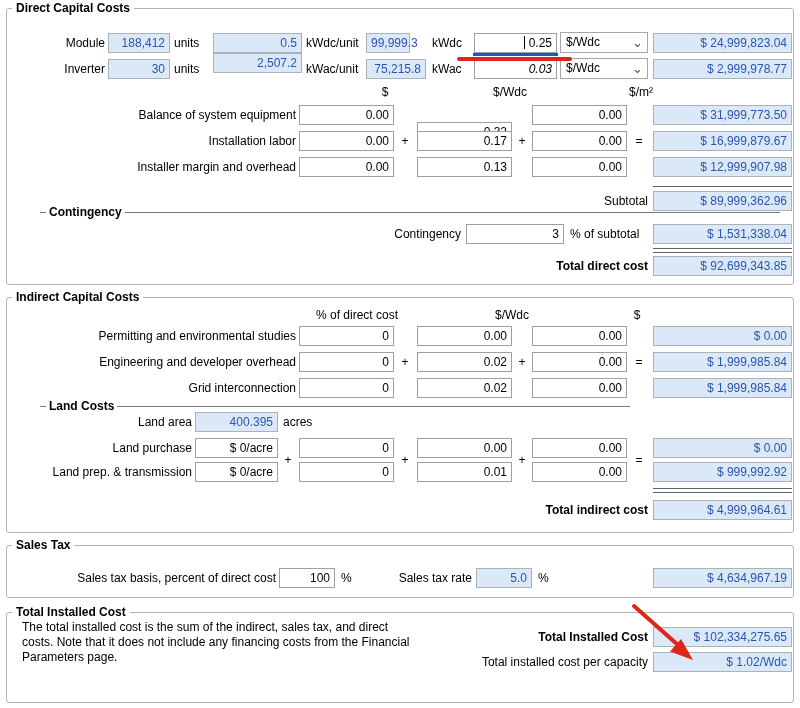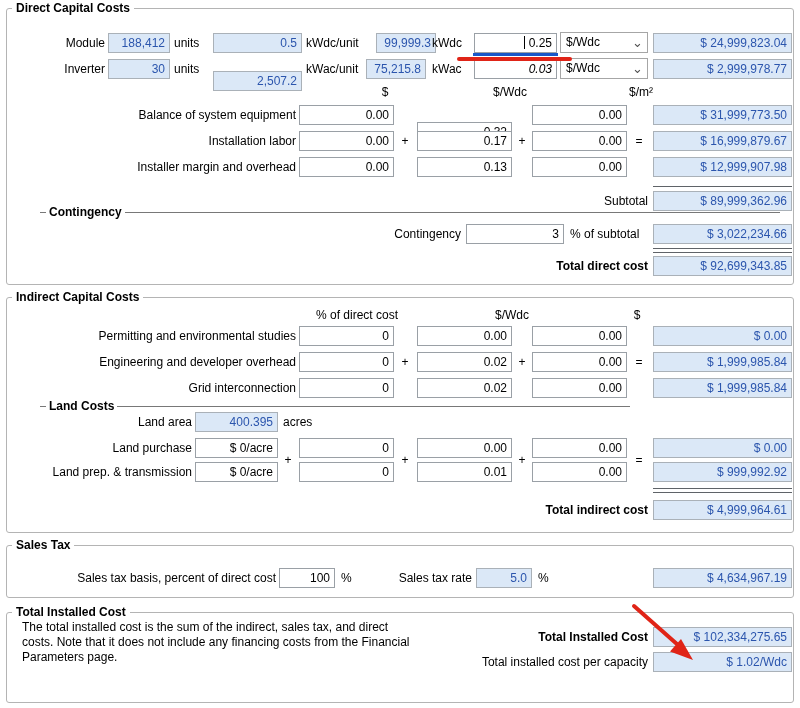--- a/index.html
+++ b/index.html
@@ -32,34 +32,34 @@
 <div id="page">
 
   <div class="box" style="left:6px;top:8px;width:788px;height:277px;"></div>
   <div class="gtitle" style="left:12px;top:2px;">Direct Capital Costs</div>
 
   <div class="lbl" style="left:20px;top:33px;width:85px;">Module</div>
   <div class="calc" style="left:108px;top:33px;width:62px;">188,412</div>
   <div class="lbl lft" style="left:174px;top:33px;">units</div>
   <div class="calc" style="left:213px;top:33px;width:89px;">0.5</div>
   <div class="lbl lft" style="left:306px;top:33px;">kWdc/unit</div>
-  <div class="calc" style="left:376px;top:33px;width:60px;">99,999.3</div>
+  <div class="calc" style="left:366px;top:33px;width:44px;">99,999.3</div>
   <div class="lbl lft" style="left:432px;top:33px;">kWdc</div>
   <div class="fld" style="left:474px;top:33px;width:83px;">0.25</div>
   <div class="caret" style="left:524px;top:36px;"></div>
   <div class="combo" style="left:560px;top:32px;width:88px;"><span>$/Wdc</span><span class="chev">⌄</span></div>
   <div class="calc" style="left:653px;top:33px;width:139px;">$ 24,999,823.04</div>
 
   <div class="note" style="left:473px;top:53px;width:85px;height:3px;background:var(--annotation_blue,#1857c8);"></div>
   <div class="note" style="left:457px;top:57px;width:115px;height:4px;border-radius:2px;background:var(--annotation_red,#e02417);"></div>
 
   <div class="lbl" style="left:20px;top:59px;width:85px;">Inverter</div>
   <div class="calc" style="left:108px;top:59px;width:62px;">30</div>
   <div class="lbl lft" style="left:174px;top:59px;">units</div>
-  <div class="calc" style="left:213px;top:71px;width:89px;">2,507.2</div>
+  <div class="calc" style="left:213px;top:53px;width:89px;">2,507.2</div>
   <div class="lbl lft" style="left:306px;top:59px;">kWac/unit</div>
   <div class="calc" style="left:366px;top:59px;width:60px;">75,215.8</div>
   <div class="lbl lft" style="left:432px;top:59px;">kWac</div>
   <div class="fld" style="left:474px;top:59px;width:83px;font-style:italic;">0.03</div>
   <div class="combo" style="left:560px;top:58px;width:88px;"><span>$/Wdc</span><span class="chev">⌄</span></div>
   <div class="calc" style="left:653px;top:59px;width:139px;">$ 2,999,978.77</div>
 
   <div class="hdr" style="left:385px;top:85px;">$</div>
   <div class="hdr" style="left:510px;top:85px;">$/Wdc</div>
   <div class="hdr" style="left:641px;top:85px;">$/m²</div>
@@ -91,21 +91,21 @@
   <div class="calc" style="left:653px;top:191px;width:139px;">$ 89,999,362.96</div>
 
   <div class="sub" style="left:40px;top:206px;width:740px;">
     <span class="seg first"></span>
     <span class="st">Contingency</span>
     <span class="seg rest"></span>
   </div>
   <div class="lbl" style="left:340px;top:224px;width:121px;">Contingency</div>
   <div class="fld" style="left:466px;top:224px;width:98px;">3</div>
   <div class="lbl lft" style="left:570px;top:224px;">% of subtotal</div>
-  <div class="calc" style="left:653px;top:224px;width:139px;">$ 3,022,234.66</div>
+  <div class="calc" style="left:653px;top:224px;width:139px;">$ 1,531,338.04</div>
 
   <div class="hline" style="left:653px;top:248px;width:139px;"></div>
   <div class="hline" style="left:653px;top:252px;width:139px;"></div>
 
   <div class="lbl bold" style="left:500px;top:256px;width:148px;">Total direct cost</div>
   <div class="calc" style="left:653px;top:256px;width:139px;">$ 92,699,343.85</div>
 
   <div class="box" style="left:6px;top:297px;width:788px;height:236px;"></div>
   <div class="gtitle" style="left:12px;top:291px;">Indirect Capital Costs</div>
 

